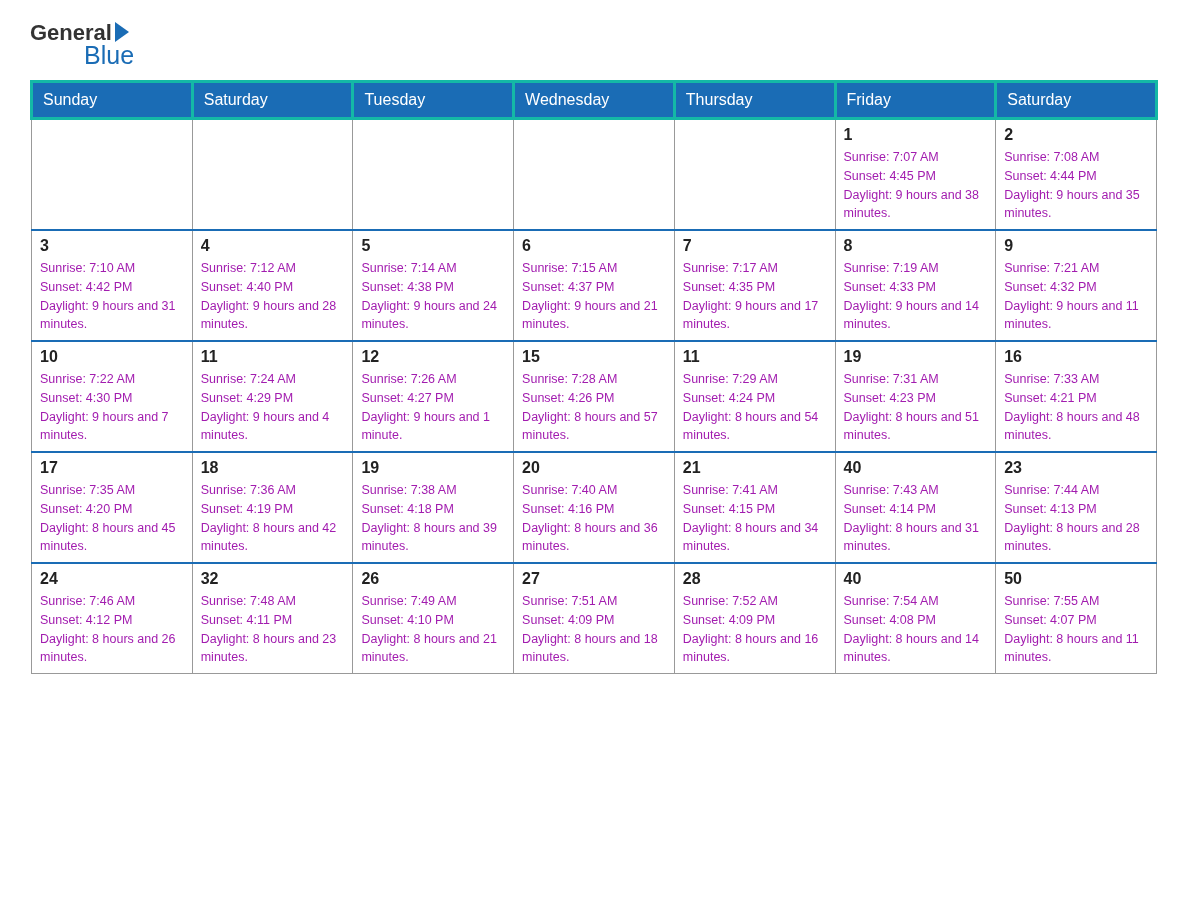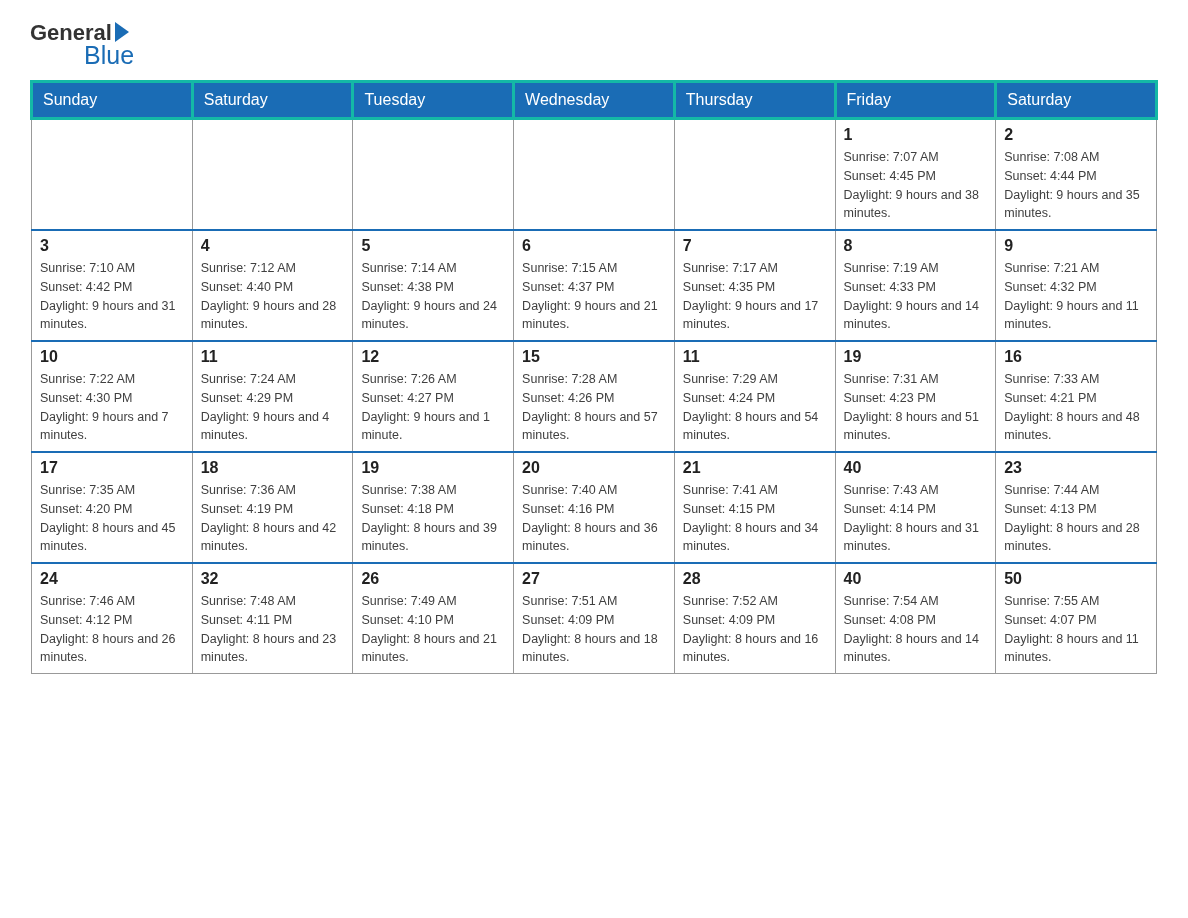--- a/index.html
+++ b/index.html
@@ -85,21 +85,21 @@
     }
     .day-num {
       font-size: 16px;
       font-weight: bold;
       color: #222;
       display: block;
       margin-bottom: 4px;
     }
     .day-info {
       font-size: 12.5px;
-      color: #404040;
+      color: #a21caf;
       line-height: 1.5;
     }
     .empty-cell {
       background: #fff;
     }
     tr.week-row td {
       border-top: 2px solid #1a6cb5;
     }
   </style>
 </head>

